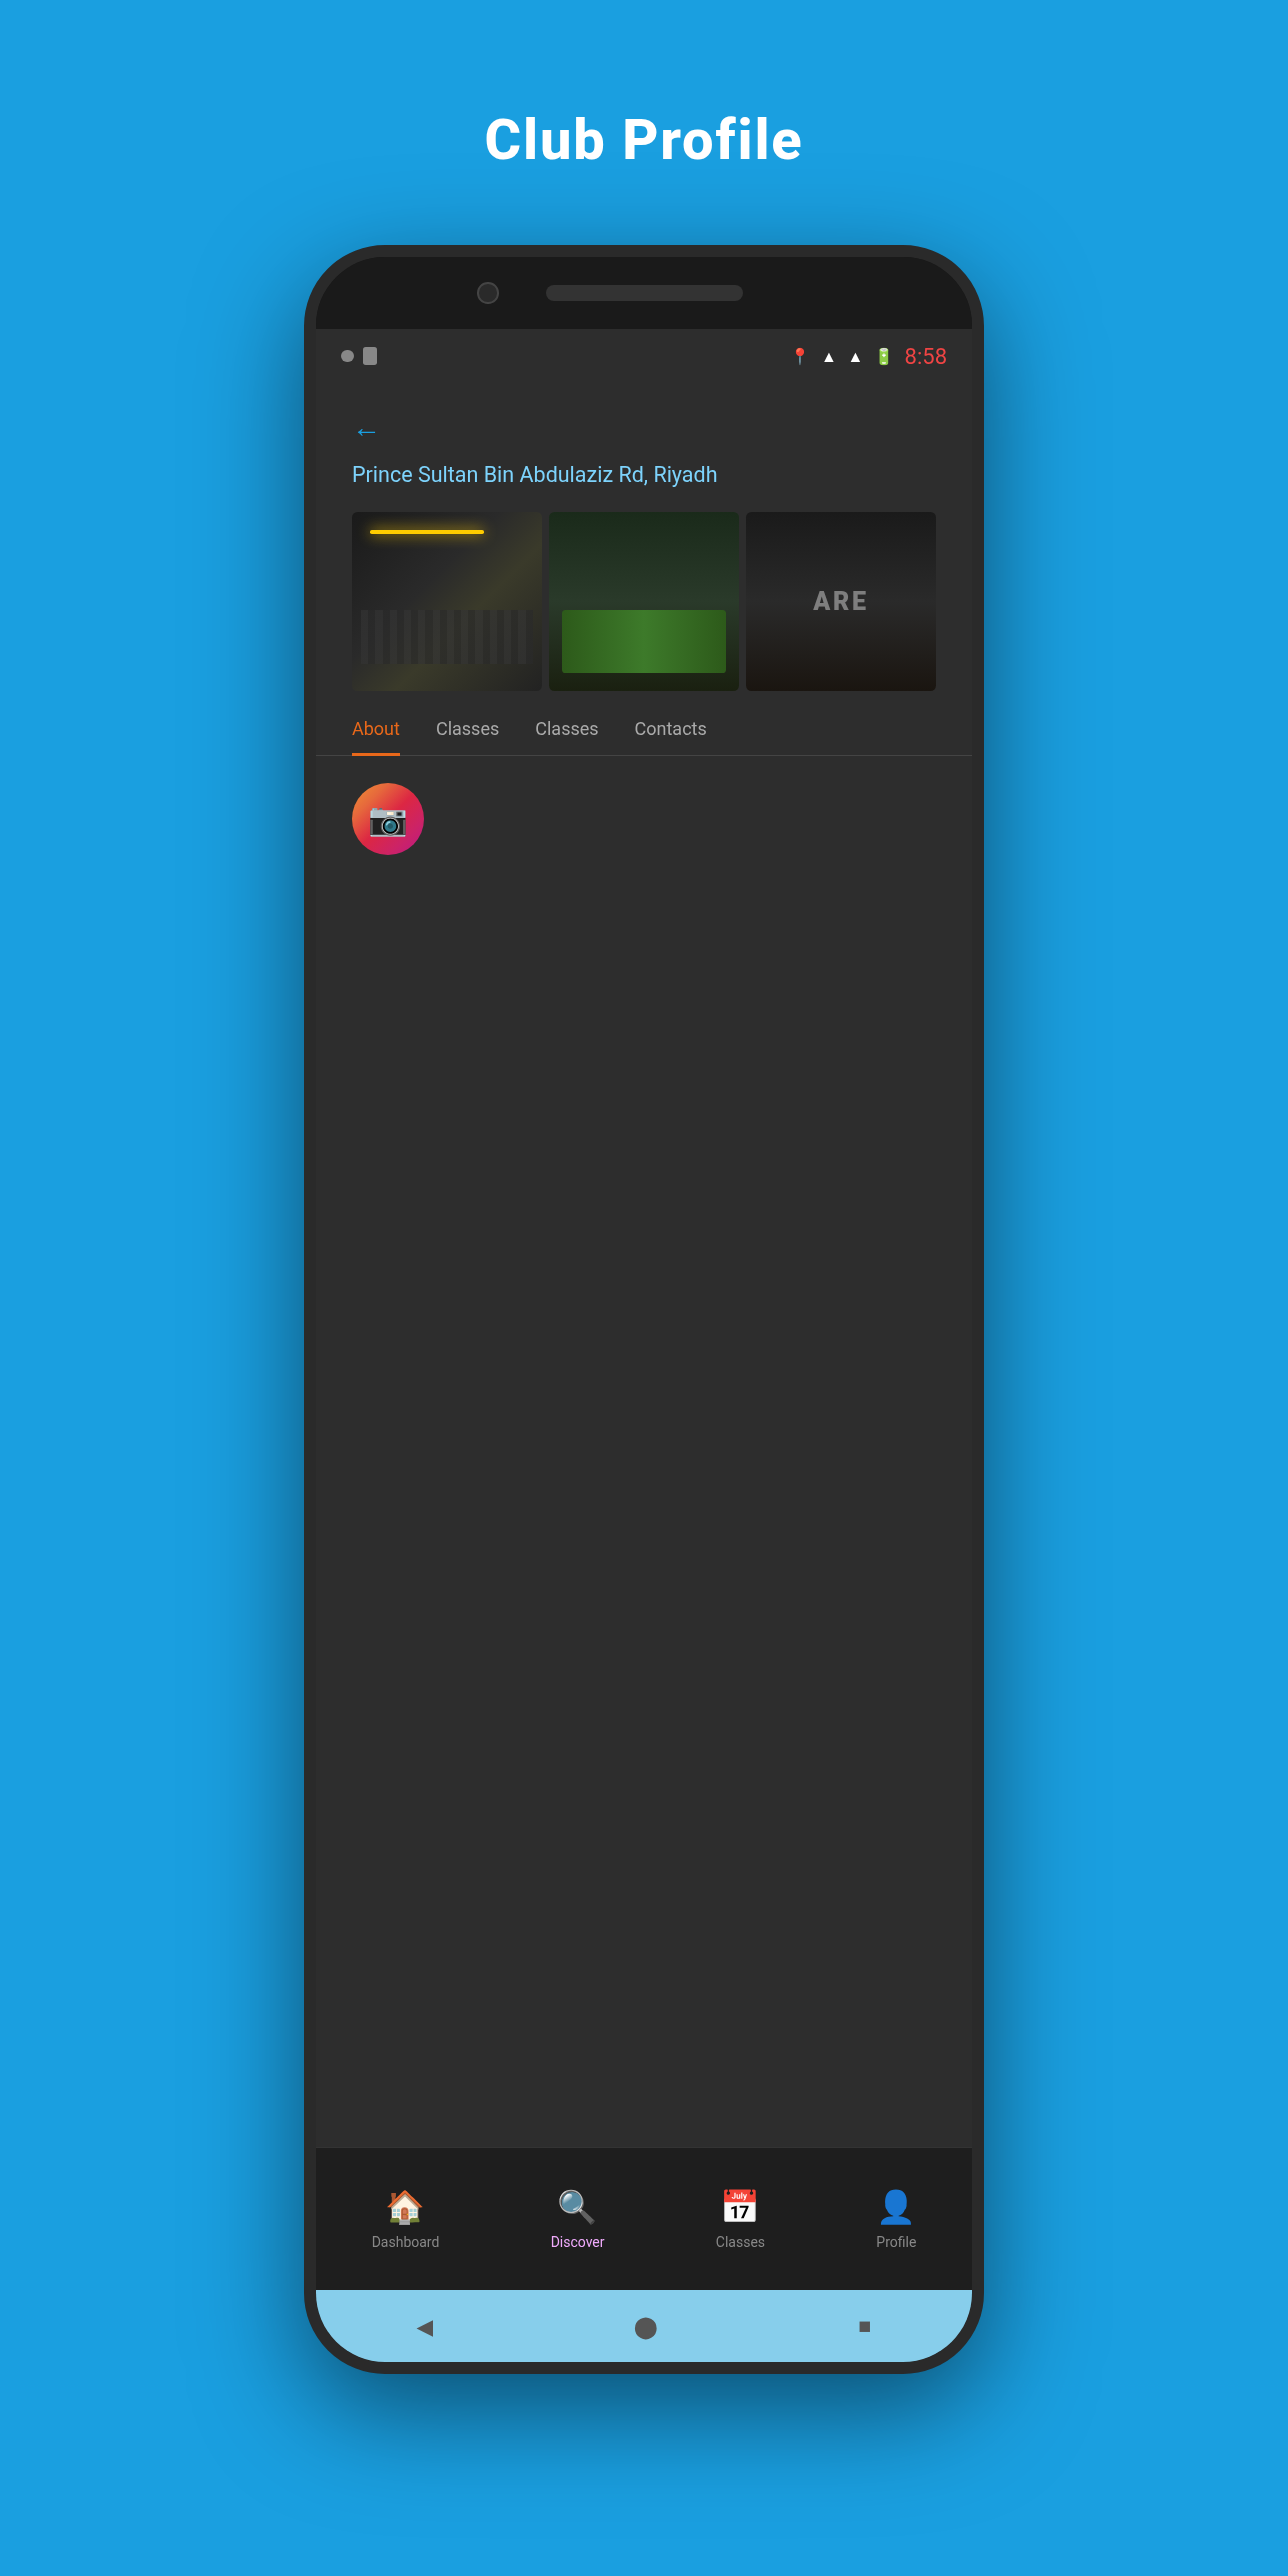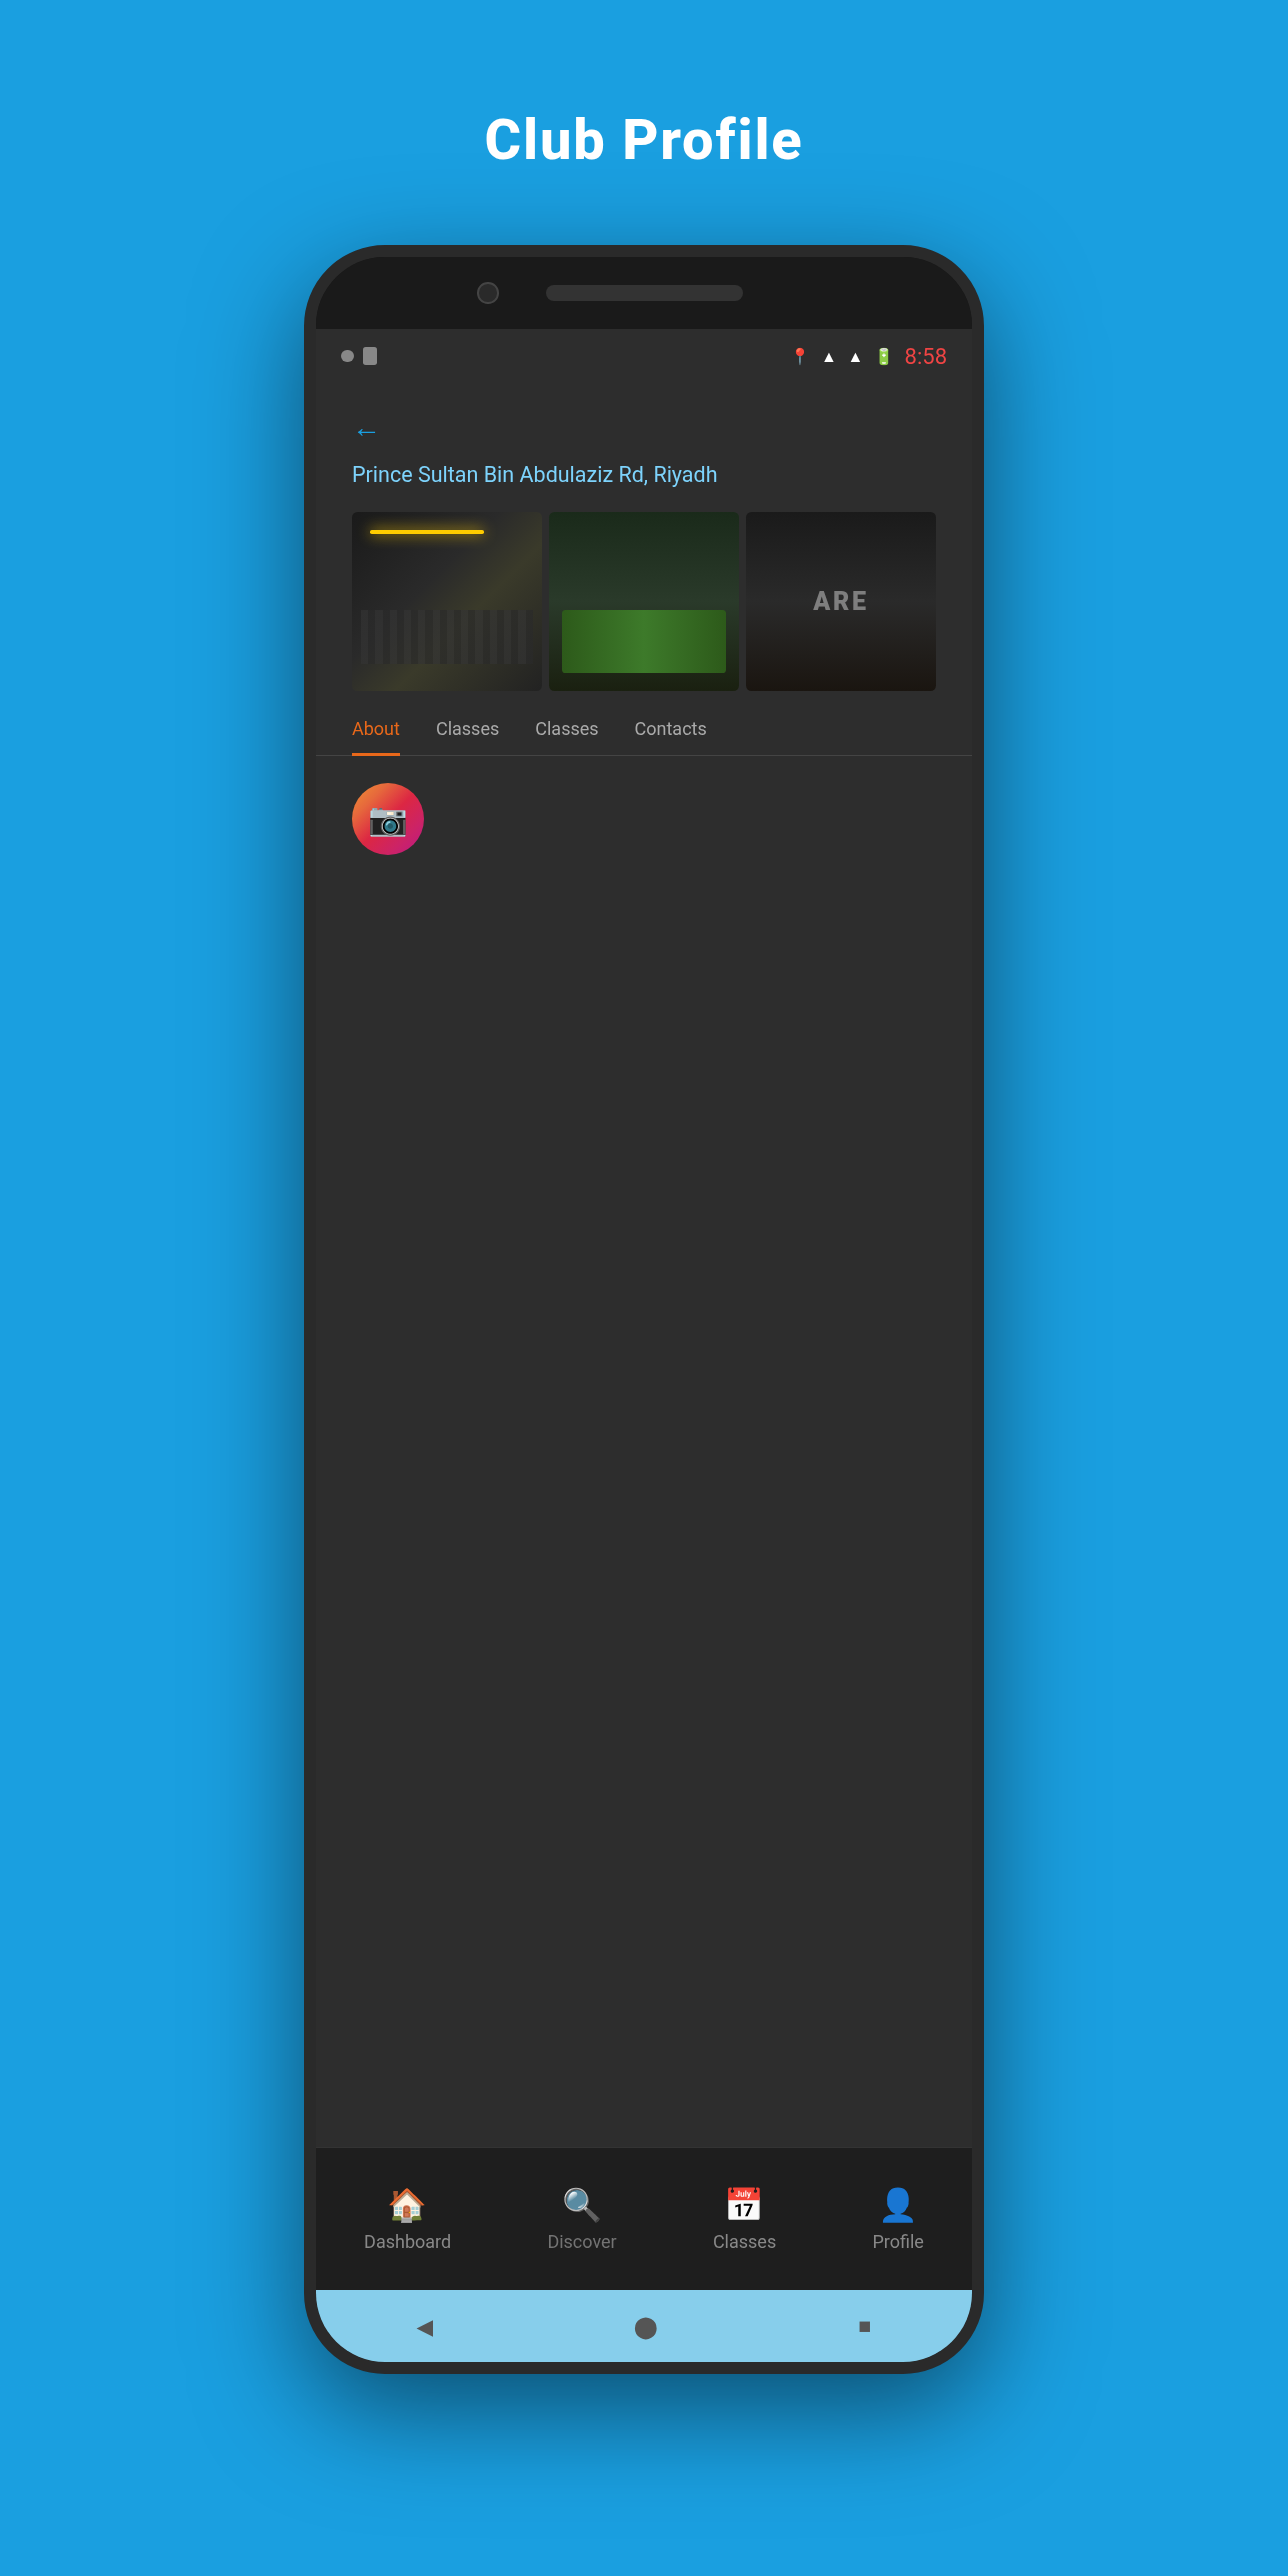--- a/index.html
+++ b/index.html
@@ -279,25 +279,25 @@
       cursor: pointer;
     }
     .nav-icon {
       font-size: 32px;
       color: #888;
     }
     .nav-icon.active {
       color: #e8681a;
     }
     .nav-label {
-      font-size: 18px;
+      font-size: 14px;
       color: #888;
     }
     .nav-label.active {
-      color: #737373;
+      color: #f0abfc;
     }
     
     .android-nav {
       height: 72px;
       background: #87ceeb;
       display: flex;
       align-items: center;
       justify-content: space-around;
       flex-shrink: 0;
     }

